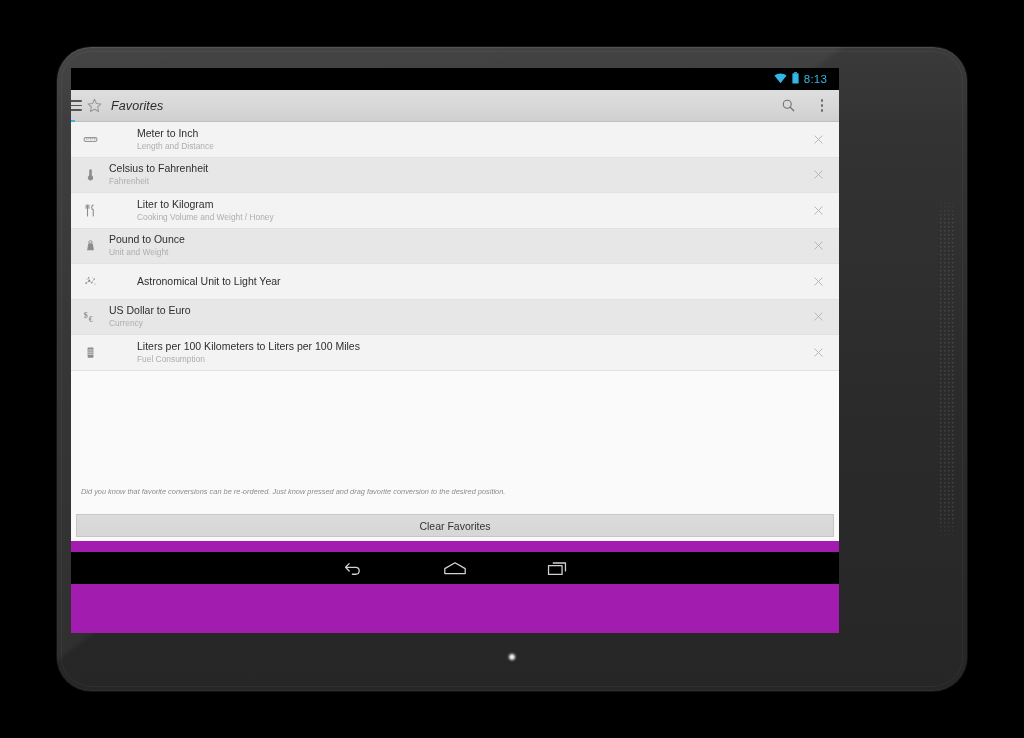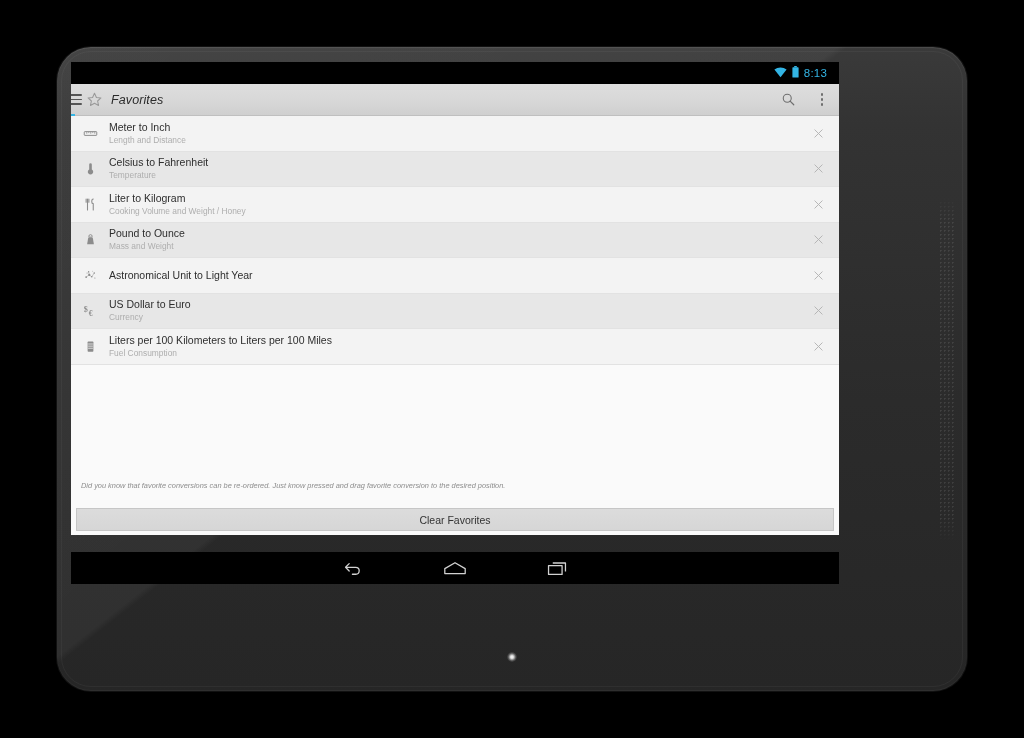--- a/index.html
+++ b/index.html
@@ -64,22 +64,22 @@
   }
   #notification-led {
     position: absolute; left: 450px; top: 605px;
     width: 10px; height: 10px; border-radius: 50%;
     background: radial-gradient(circle, #ffffff 0%, #d8d8d8 22%, rgba(150,150,150,0.35) 55%, rgba(0,0,0,0) 78%);
   }
 
   
   #screen {
     position: absolute;
-    left: 71px; top: 62px;
-    width: 768px; height: 473px;
+    left: 71px; top: 68px;
+    width: 768px; height: 565px;
     background: #a21caf;
     overflow: hidden;
   }
 
   
   #status-bar {
     height: 22px; background: #000;
     display: flex; align-items: center; justify-content: flex-end;
     padding-right: 12px; gap: 5px;
   }
@@ -127,21 +127,21 @@
   }
 
   
   #favorites-list { background: #fafafa; }
   .fav-row {
     display: flex; align-items: center;
     height: 35.5px;
     border-bottom: 1px solid #e2e2e2;
     position: relative;
   }
-  .fav-row.row-odd  { background: #f3f3f3; }
+  .fav-row.row-odd  { background: #f3f3f3; gap: 28px; }
   .fav-row.row-even { background: #e7e7e7; }
   .fav-icon {
     width: 38px; min-width: 38px;
     display: flex; align-items: center; justify-content: center;
     color: #8c8c8c;
   }
   .fav-text { flex: 1; min-width: 0; padding-right: 8px; }
   .fav-title {
     font-size: 10.5px; color: #2e2e2e; line-height: 1.25;
     white-space: nowrap; overflow: hidden; text-overflow: ellipsis;
@@ -284,21 +284,21 @@
         </div>
         <div class="fav-row row-even">
           <div class="fav-icon">
             <svg width="15" height="15" viewBox="0 0 24 24">
               <path d="M12 3.4 a2.1 2.1 0 0 1 2.1 2.1 V13.4 a4.3 4.3 0 1 1 -4.2 0 V5.5 A2.1 2.1 0 0 1 12 3.4 Z" fill="#8c8c8c"></path>
               <circle cx="12" cy="17.3" r="2.9" fill="#8c8c8c"></circle>
             </svg>
           </div>
           <div class="fav-text">
             <div class="fav-title">Celsius to Fahrenheit</div>
-            <div class="fav-subtitle">Temperature</div>
+            <div class="fav-subtitle">Fahrenheit</div>
           </div>
           <div class="fav-remove">
             <svg width="11" height="11" viewBox="0 0 24 24">
               <line x1="4" y1="4" x2="20" y2="20" stroke="#b4b4b4" stroke-width="2.1" stroke-linecap="round"></line>
               <line x1="20" y1="4" x2="4" y2="20" stroke="#b4b4b4" stroke-width="2.1" stroke-linecap="round"></line>
             </svg>
           </div>
         </div>
         <div class="fav-row row-odd">
           <div class="fav-icon">
@@ -320,21 +320,21 @@
         </div>
         <div class="fav-row row-even">
           <div class="fav-icon">
             <svg width="15" height="15" viewBox="0 0 24 24">
               <path d="M6.6 19.6 L8.4 8.6 H15.6 L17.4 19.6 Z" fill="#8c8c8c"></path>
               <path d="M12 4.2 a2.6 2.6 0 0 1 2.6 2.6 a2.6 2.6 0 0 1 -0.4 1.4 h-4.4 a2.6 2.6 0 0 1 -0.4 -1.4 A2.6 2.6 0 0 1 12 4.2 Z" fill="none" stroke="#8c8c8c" stroke-width="1.5"></path>
             </svg>
           </div>
           <div class="fav-text">
             <div class="fav-title">Pound to Ounce</div>
-            <div class="fav-subtitle">Mass and Weight</div>
+            <div class="fav-subtitle">Unit and Weight</div>
           </div>
           <div class="fav-remove">
             <svg width="11" height="11" viewBox="0 0 24 24">
               <line x1="4" y1="4" x2="20" y2="20" stroke="#b4b4b4" stroke-width="2.1" stroke-linecap="round"></line>
               <line x1="20" y1="4" x2="4" y2="20" stroke="#b4b4b4" stroke-width="2.1" stroke-linecap="round"></line>
             </svg>
           </div>
         </div>
         <div class="fav-row row-odd">
           <div class="fav-icon">

